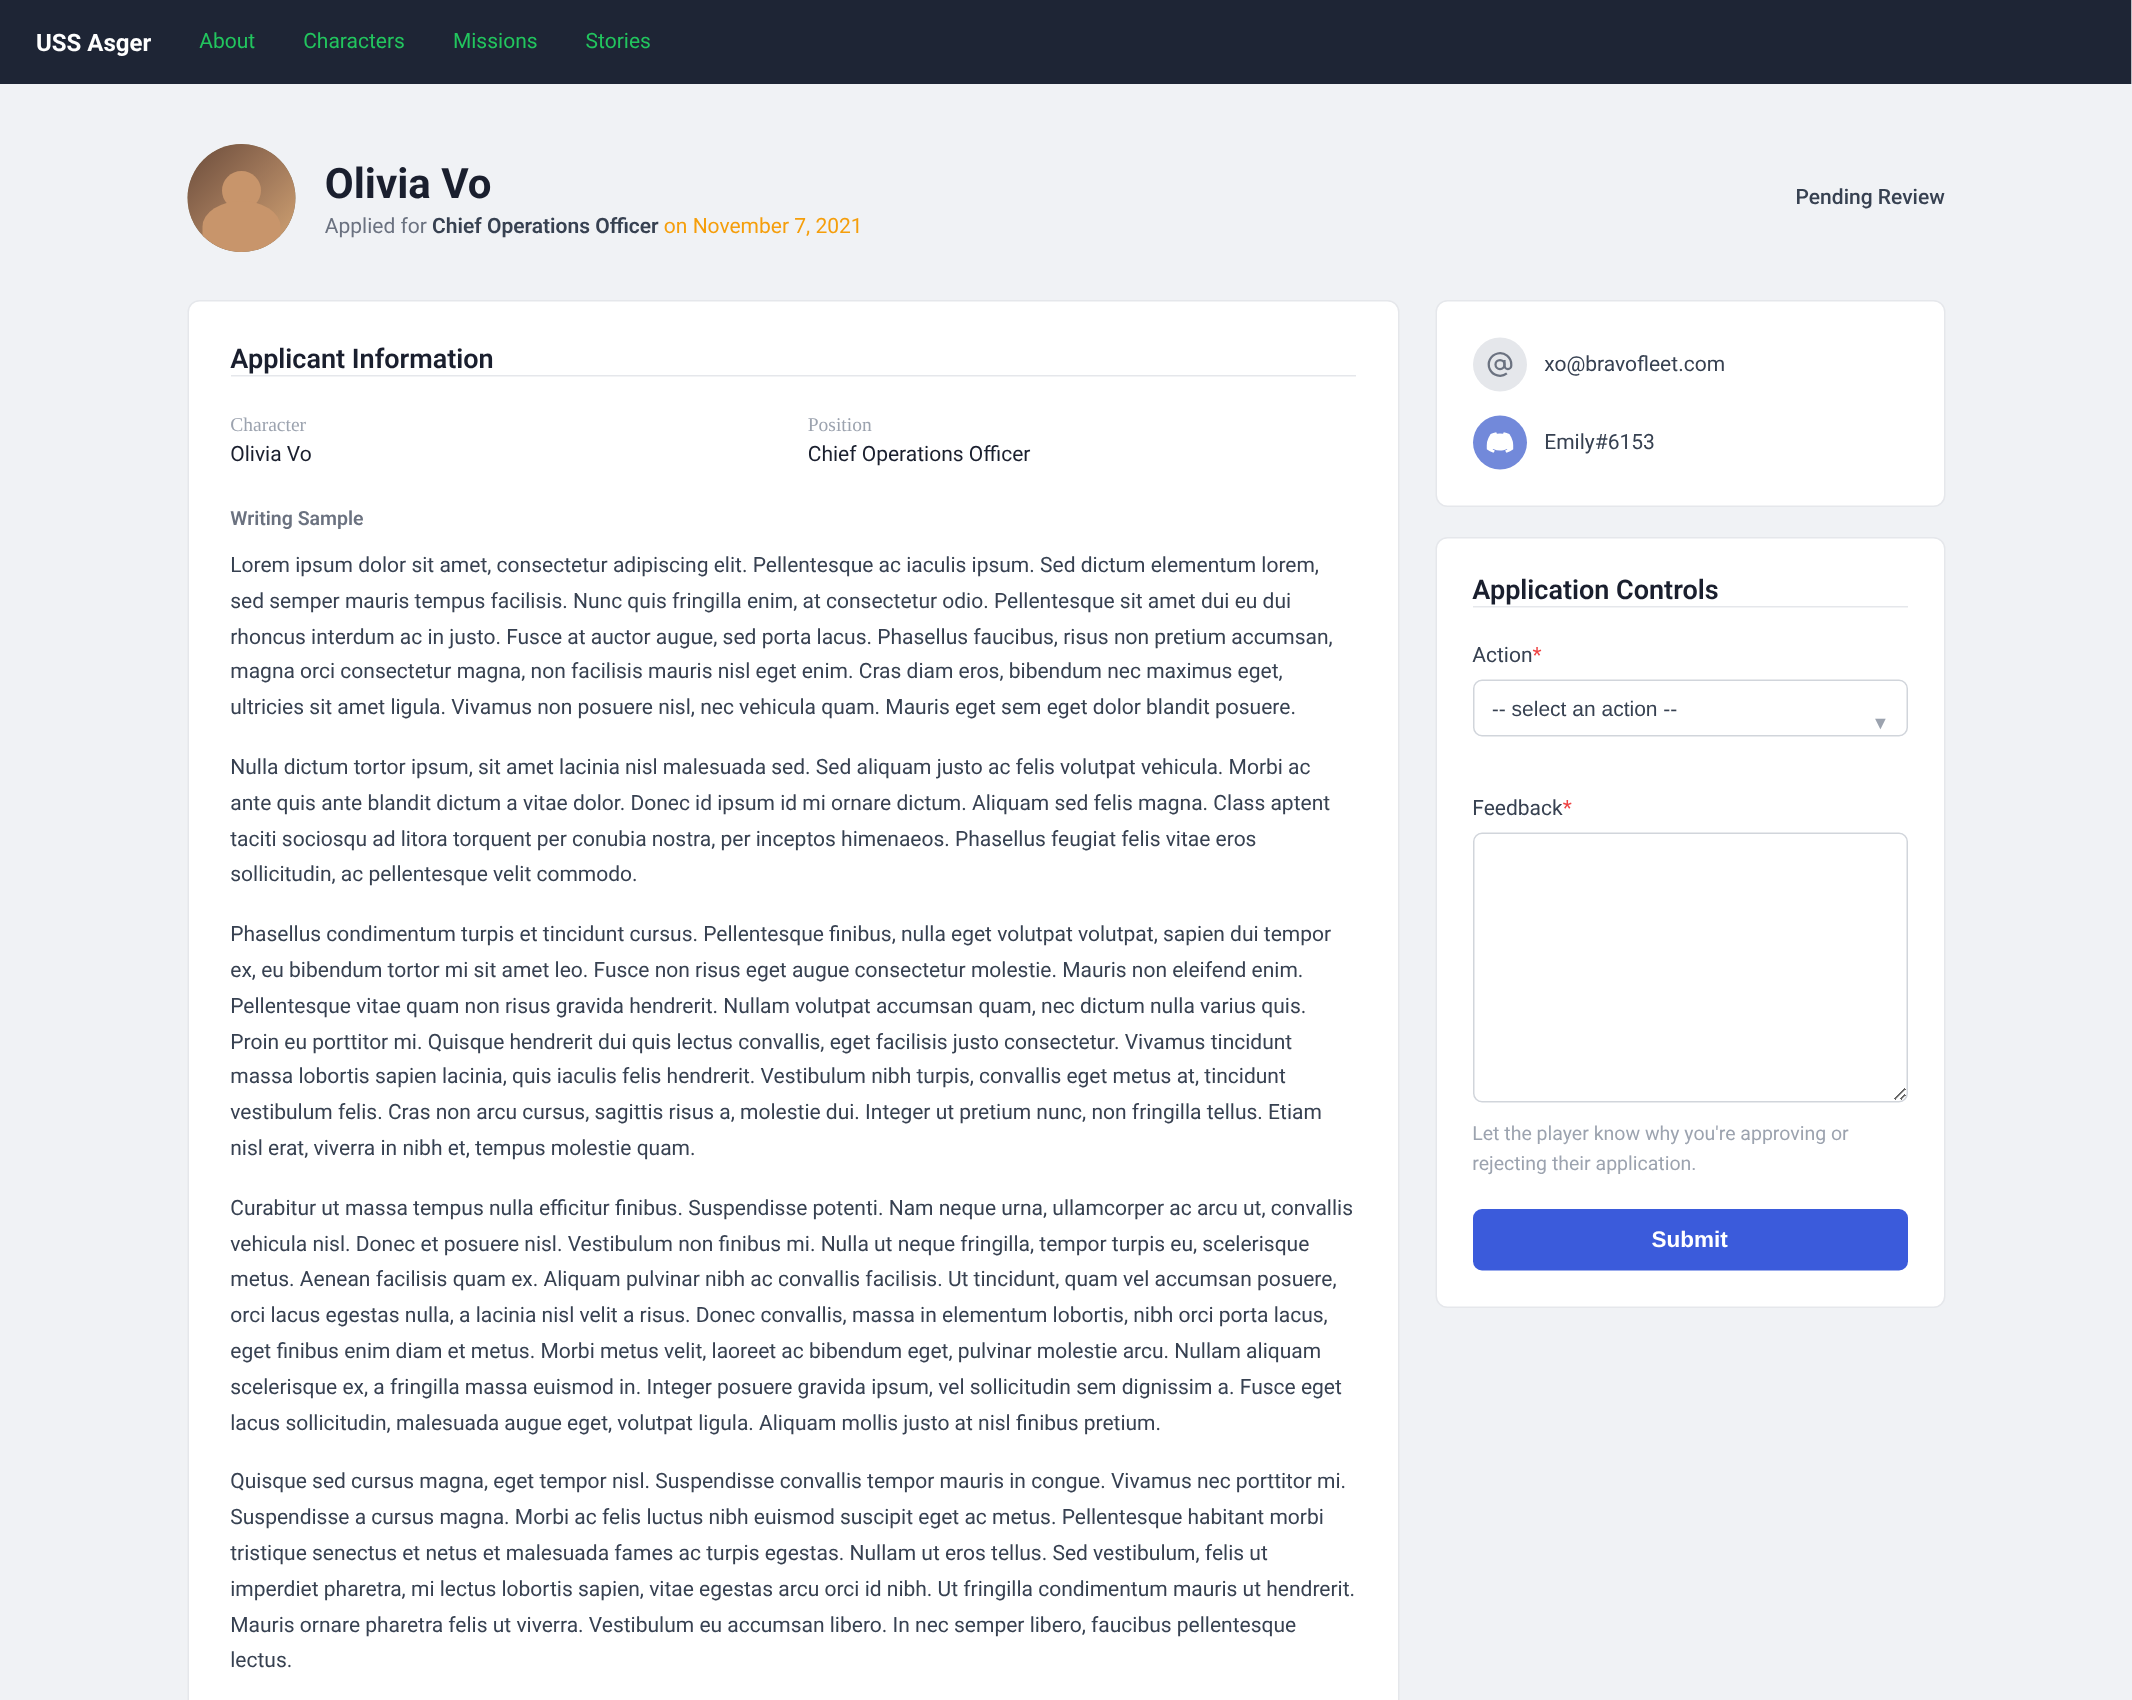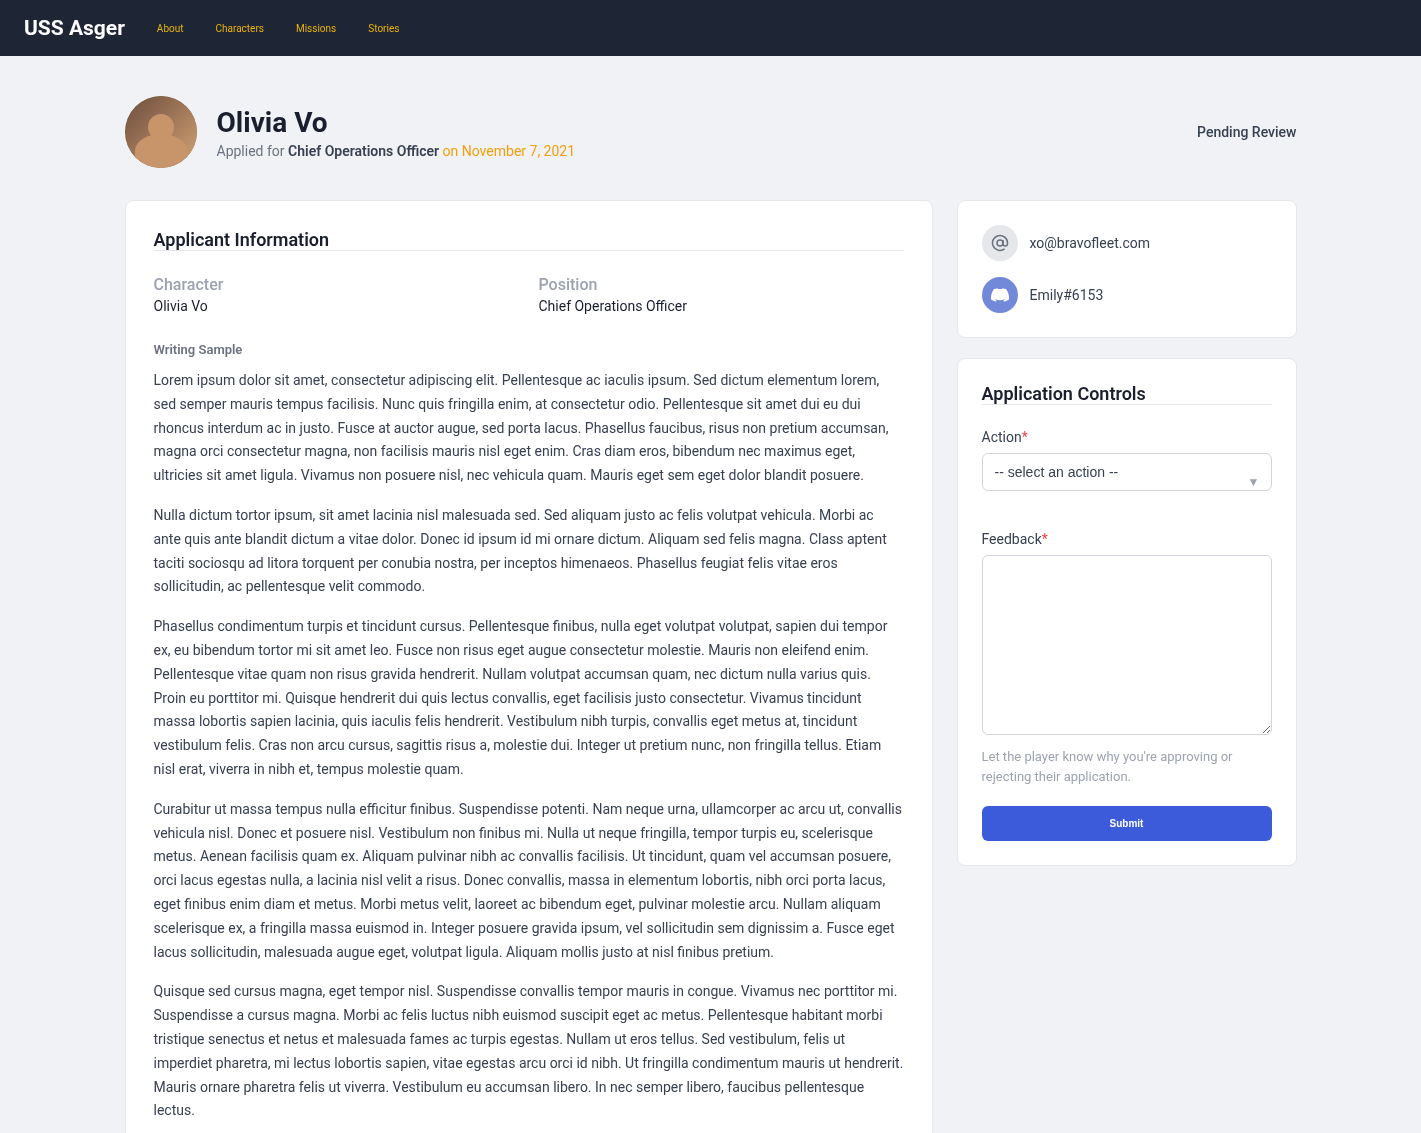--- a/index.html
+++ b/index.html
@@ -10,27 +10,27 @@
       background: #1e2535;
       height: 56px;
       display: flex;
       align-items: center;
       padding: 0 24px;
       gap: 32px;
     }
     .navbar-brand {
       color: #ffffff;
       font-weight: 700;
-      font-size: 21px;
+      font-size: 16px;
       text-decoration: none;
       text-align: right;
     }
     .navbar-link {
-      color: #eab308;
-      font-size: 10px;
+      color: #22c55e;
+      font-size: 14px;
       text-decoration: none;
       cursor: pointer;
     }
 
     
     .page-content {
       max-width: 1220px;
       margin: 0 auto;
       padding: 40px 24px;
     }
@@ -134,24 +134,25 @@
     }
 
     
     .info-grid {
       display: grid;
       grid-template-columns: 1fr 1fr;
       gap: 20px;
       margin-bottom: 28px;
     }
     .info-field-label {
-      font-size: 16px;
+      font-size: 13px;
       font-weight: 500;
       color: #9ca3af;
       margin-bottom: 4px;
+      font-family: Liberation Serif, serif;
     }
     .info-field-value {
       font-size: 14px;
       color: #1a1f2e;
     }
 
     .writing-label {
       font-size: 13px;
       font-weight: 600;
       color: #6b7280;
@@ -263,21 +264,21 @@
       margin-bottom: 20px;
       line-height: 1.5;
     }
     .submit-btn {
       width: 100%;
       padding: 12px;
       background: #3b5bdb;
       color: #fff;
       border: none;
       border-radius: 6px;
-      font-size: 10px;
+      font-size: 15px;
       font-weight: 600;
       cursor: pointer;
       transition: background 0.15s;
     }
   </style>
 </head>
 <body>
 
 <nav class="navbar">
   <a class="navbar-brand">USS Asger</a>

